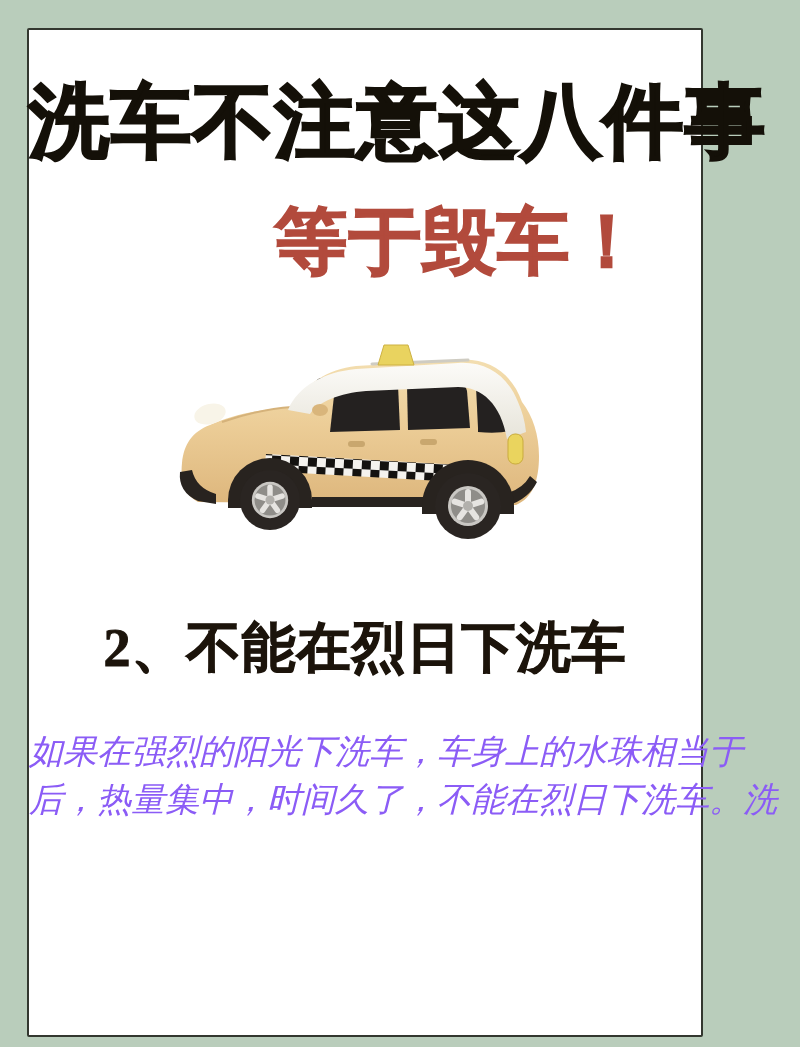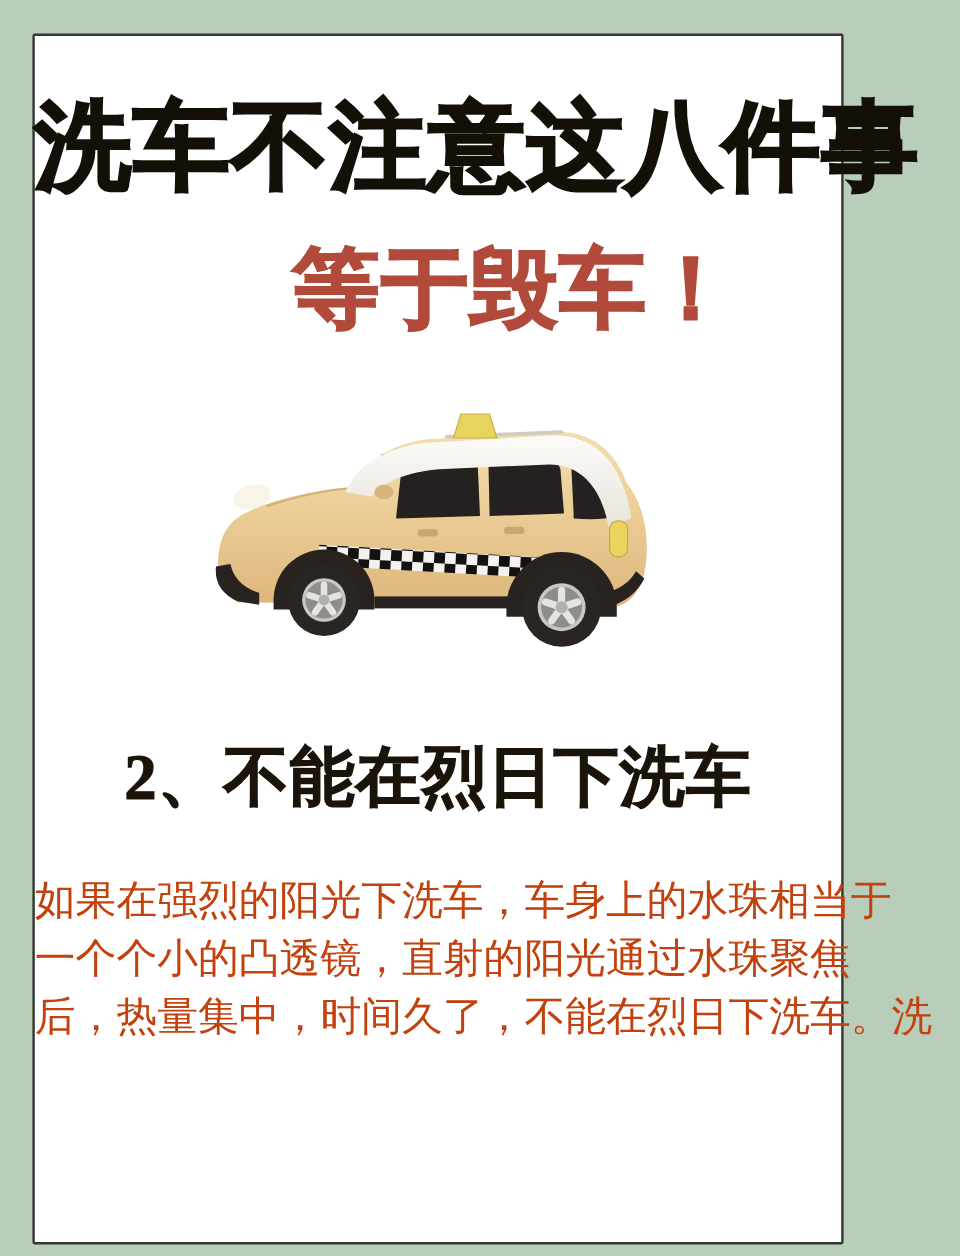--- a/index.html
+++ b/index.html
@@ -28,21 +28,21 @@
     font-size: 80px;
     line-height: 1.2;
     font-weight: 900;
     letter-spacing: 2px;
     color: #141008;
     -webkit-text-stroke: 2.5px #141008;
     white-space: nowrap;
   }
   .subtitle {
     margin-top: 26px;
-    padding-right: 87px;
+    padding-right: 56px;
     text-align: right;
     font-size: 72px;
     line-height: 1.25;
     font-weight: 900;
     letter-spacing: 2px;
     color: #b24a3c;
     -webkit-text-stroke: 2px #b24a3c;
     white-space: nowrap;
   }
   .car-wrap {
@@ -56,24 +56,25 @@
     line-height: 1.35;
     font-weight: 900;
     letter-spacing: 1px;
     color: #1c140b;
     -webkit-text-stroke: 1px #1c140b;
     white-space: nowrap;
     font-family: Liberation Serif, serif;
   }
   .body-text {
     margin-top: 42px;
-    color: #c2410c;
+    color: #8b5cf6;
     font-size: 34px;
     line-height: 48px;
     font-weight: 500;
+    font-style: italic;
   }
   .body-line { white-space: nowrap; }
 </style>
 </head>
 <body>
 
 <div class="frame">
   <div class="card">
 
     <h1 class="title">洗车不注意这八件事</h1>
@@ -166,18 +167,17 @@
 
         <use href="#wheel" transform="translate(100 158) scale(0.91)"></use>
         <use href="#wheel" transform="translate(298 164)"></use>
       </svg>
     </div>
 
     <h2 class="section-heading">2、不能在烈日下洗车</h2>
 
     <div class="body-text">
       <div class="body-line">如果在强烈的阳光下洗车，车身上的水珠相当于</div>
-      <div class="body-line">一个个小的凸透镜，直射的阳光通过水珠聚焦</div>
       <div class="body-line">后，热量集中，时间久了，不能在烈日下洗车。洗</div>
     </div>
 
   </div>
 </div>
 
 </body></html>

